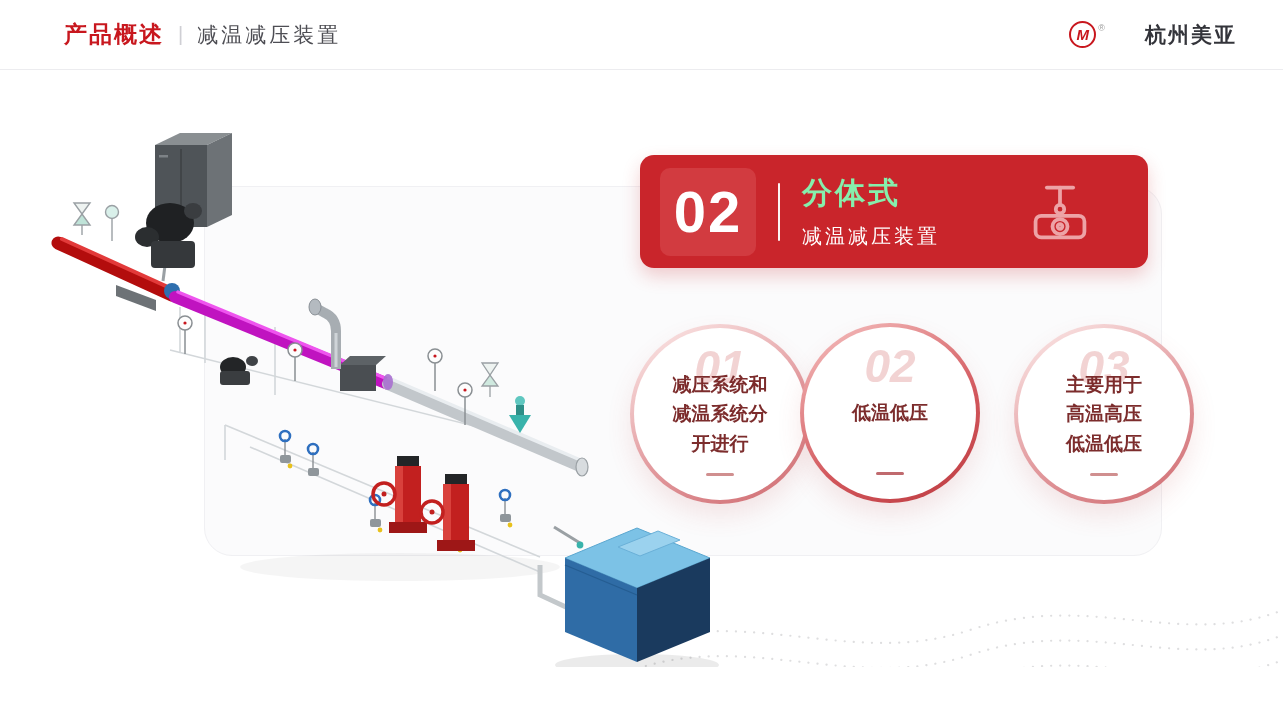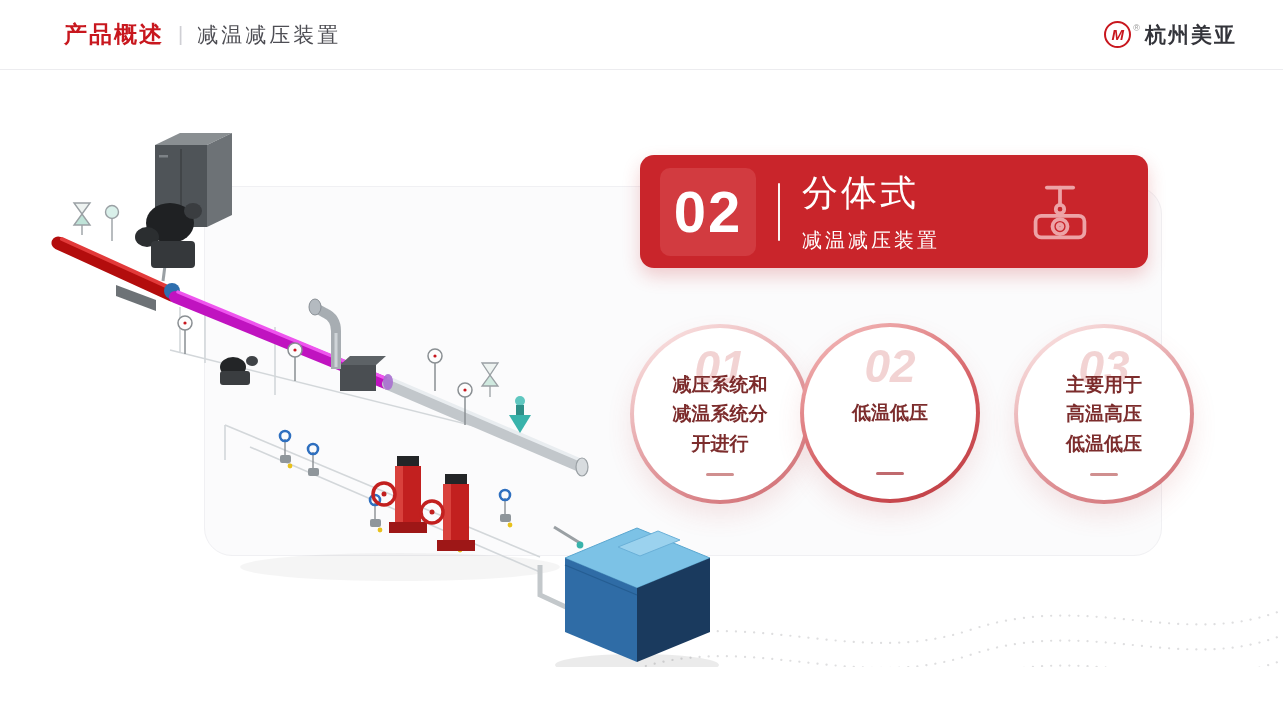--- a/index.html
+++ b/index.html
@@ -12,39 +12,39 @@
   .corner-tab{position:absolute;left:8px;top:15px;width:38px;height:38px;background:#c8171e;
     border-radius:9px;display:flex;align-items:center;justify-content:center;}
   .page-title{font-size:23px;font-weight:800;color:#c8171e;letter-spacing:2px;}
   .header-divider{margin:0 14px;color:#cfcfd4;font-size:20px;font-weight:300;}
   .page-subtitle{font-size:21px;color:#4e4e54;letter-spacing:3px;}
   .brand{margin-left:auto;display:flex;align-items:center;}
   .brand-mark{width:27px;height:27px;border:2.5px solid #c8171e;border-radius:50%;
     display:flex;align-items:center;justify-content:center;box-sizing:border-box;}
   .brand-mark i{font-style:italic;font-weight:800;color:#c8171e;font-size:15px;line-height:1;}
   .brand-reg{font-size:9px;color:#999;align-self:flex-start;margin:2px 5px 0 2px;}
-  .brand-name{font-size:21px;font-weight:700;color:#33343a;letter-spacing:2px;}
+  .brand-name{font-size:21px;font-weight:700;color:#33343a;letter-spacing:2px;margin-left:35px;}
 
   
   .panel{position:absolute;left:204px;top:186px;width:958px;height:370px;border-radius:28px;
     background:#fbfbfc;border:1px solid #f0f0f3;box-sizing:border-box;z-index:1;}
   .waves{position:absolute;left:620px;top:480px;width:663px;height:241px;z-index:0;}
 
   
   .diagram{position:absolute;left:20px;top:95px;width:700px;height:580px;z-index:2;}
 
   
   .banner{position:absolute;left:640px;top:155px;width:508px;height:113px;background:#c9252b;
     border-radius:14px;display:flex;align-items:center;padding-left:20px;box-sizing:border-box;
     box-shadow:0 8px 18px rgba(201,37,43,.22);z-index:4;}
   .banner-number-box{width:96px;height:88px;background:#d23b40;border-radius:10px;
     display:flex;align-items:center;justify-content:center;}
   .banner-number{font-size:58px;font-weight:800;color:#ffffff;letter-spacing:2px;line-height:1;}
   .banner-vline{width:2px;height:58px;background:rgba(255,255,255,.95);margin:0 22px;border-radius:1px;}
-  .banner-title{font-size:36px;font-weight:400;color:#ffffff;letter-spacing:3px;}
+  .banner-title{font-size:30px;font-weight:700;color:#86efac;letter-spacing:3px;}
   .banner-subtitle{font-size:20px;color:#fff;margin-top:9px;letter-spacing:3px;}
   .valve-icon{margin-left:auto;margin-right:52px;}
 
   
   .feature-circle{position:absolute;width:180px;height:180px;border-radius:50%;
     border:4px solid transparent;
     background:linear-gradient(#fff,#fff) padding-box,
                linear-gradient(150deg,#f8dede 10%,#e29a9e 55%,#cf6a6f 100%) border-box;
     box-shadow:0 12px 24px rgba(190,80,80,.13);z-index:5;box-sizing:border-box;}
   .c1{left:630px;top:324px;}

